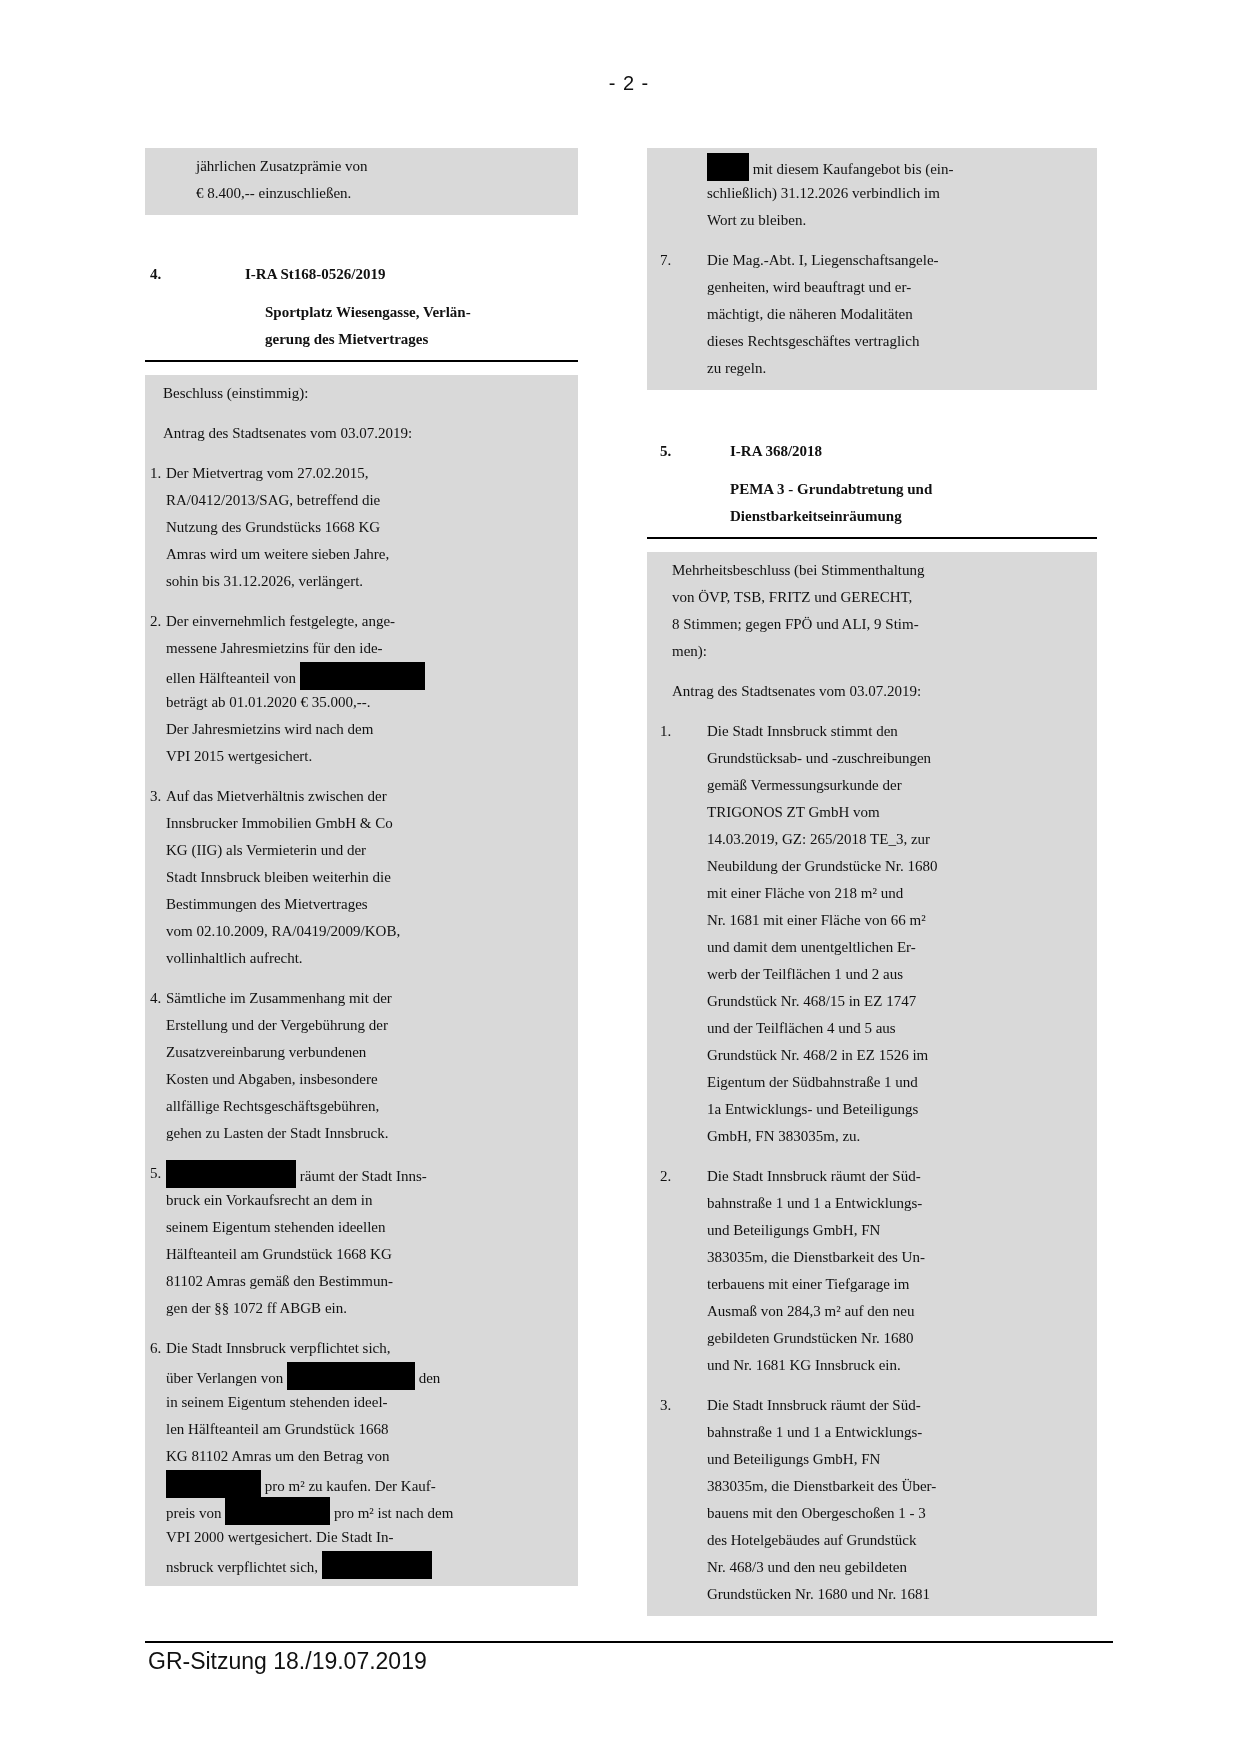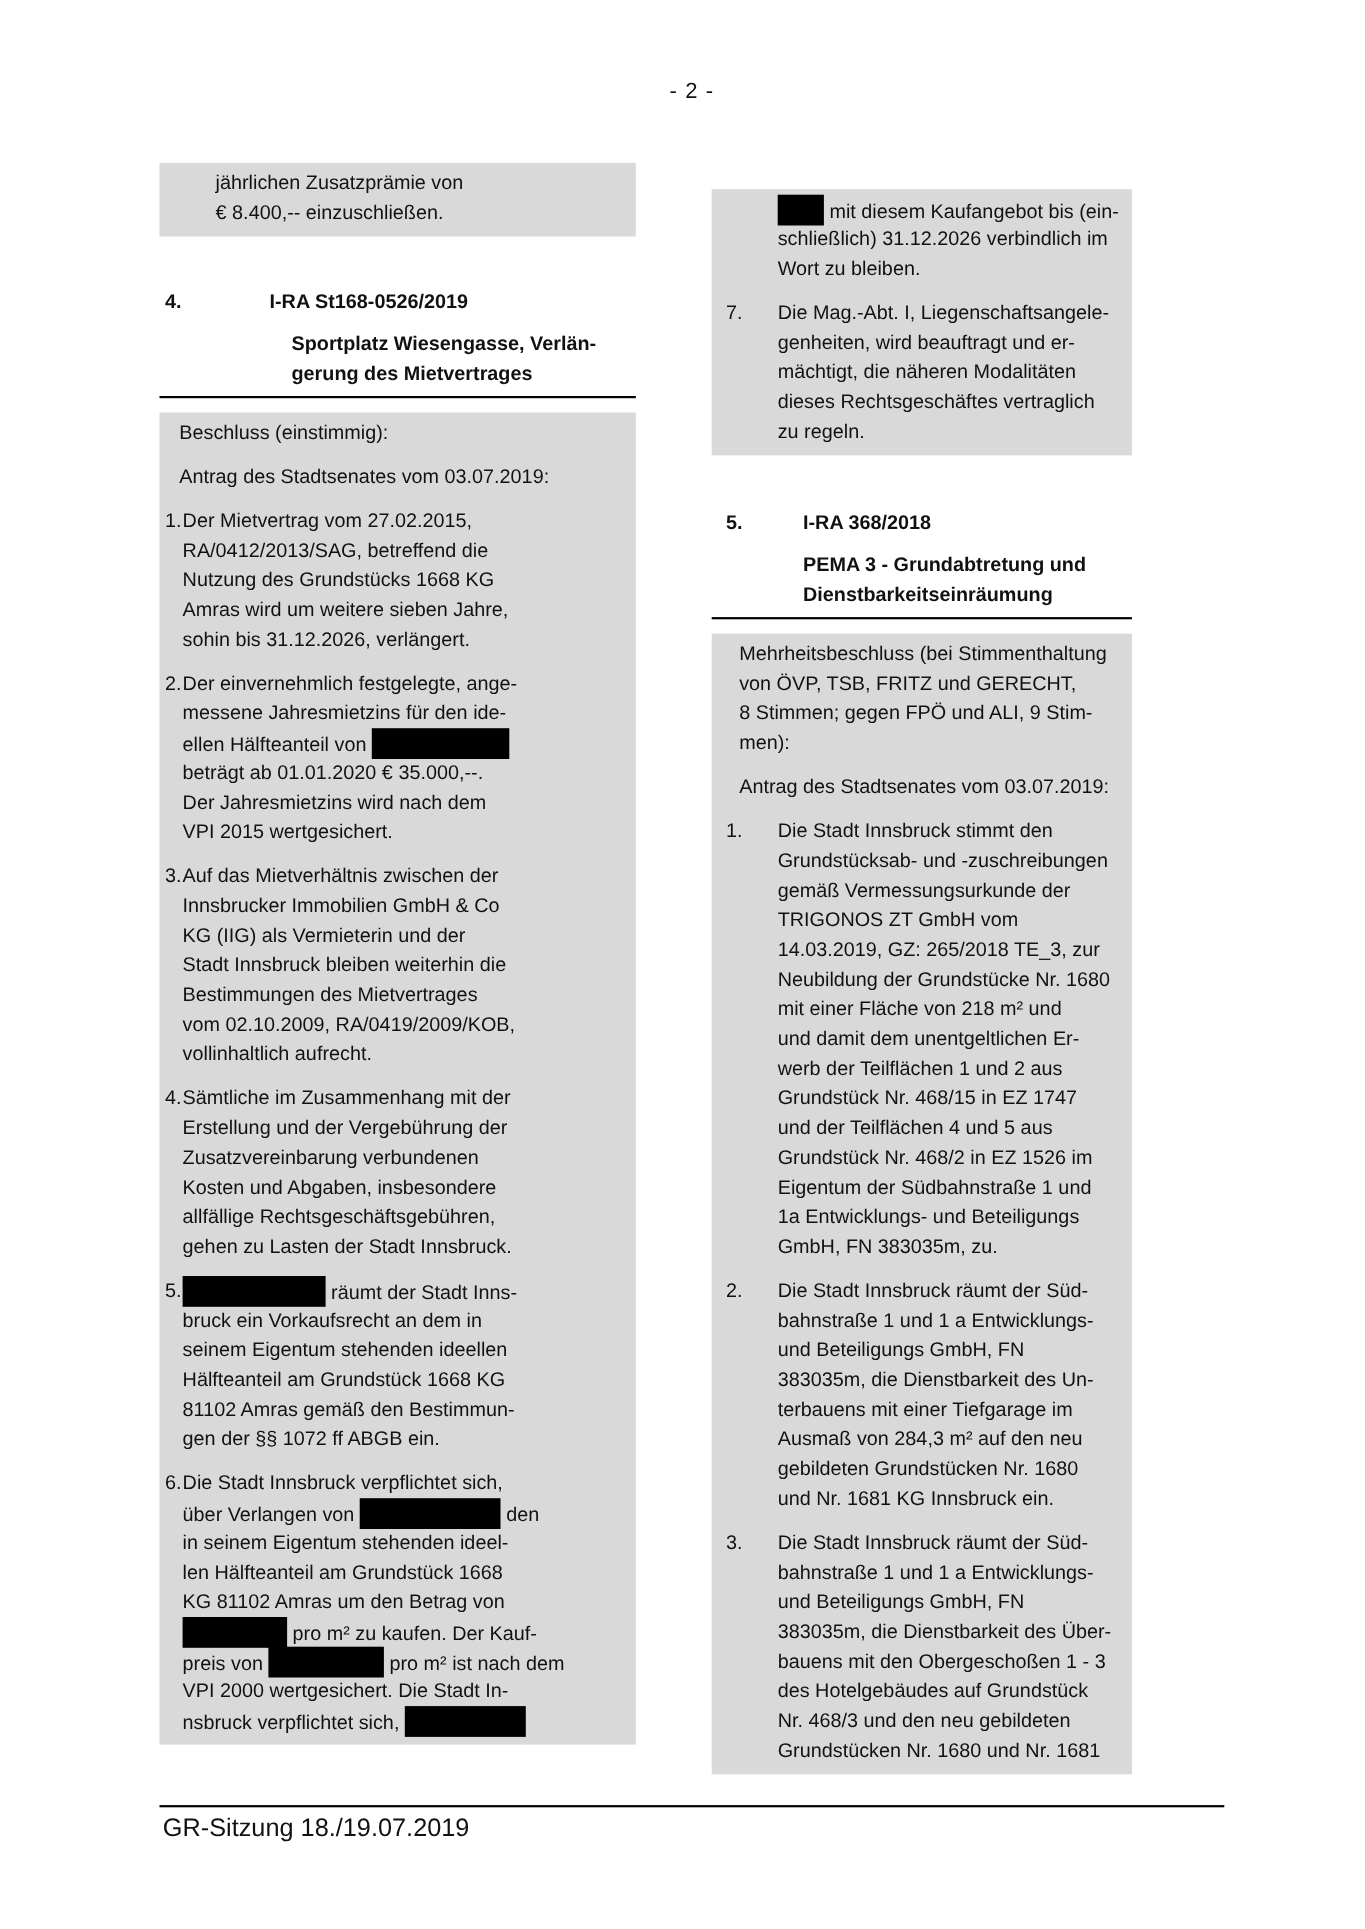--- a/index.html
+++ b/index.html
@@ -1,22 +1,22 @@
 <!DOCTYPE html>
 <html><head>
 <meta charset="utf-8">
 <style>
   html,body{margin:0;padding:0;background:#e8e8e8;}
   .page{position:relative;width:1241px;height:1754px;background:#ffffff;
         font-family:"Liberation Sans","DejaVu Sans",sans-serif;color:#111;overflow:hidden;}
   .pagenum{position:absolute;top:72px;left:145px;width:968px;text-align:center;
            font-size:20px;letter-spacing:1px;}
-  .col{position:absolute;top:148px;font-size:18px;line-height:27px;}
+  .col{position:absolute;top:148px;font-size:15px;line-height:27px;font-family:Liberation Serif, serif;}
   .col-left{left:145px;width:433px;}
-  .col-right{left:647px;width:382px;margin-top:24px;}
+  .col-right{left:647px;width:450px;}
   .slab{background:#d9d9d9;padding:5px 0 8px;}
   .slab > * + *{margin-top:13px;}
   .line{white-space:nowrap;height:27px;}
   .para{padding-left:18px;}
   .para.hanging{padding-left:51px;}
   .col-right .para{padding-left:25px;}
   .col-right .para.hanging{padding-left:60px;}
   .item{position:relative;}
   .item .num{position:absolute;left:5px;top:0;}
   .item .body{margin-left:21px;}
@@ -171,20 +171,21 @@
         <div class="item">
           <span class="num">1.</span>
           <div class="body">
             <div class="line"><span class="seg">Die Stadt Innsbruck stimmt den</span></div>
             <div class="line"><span class="seg">Grundstücksab- und -zuschreibungen</span></div>
             <div class="line"><span class="seg">gemäß Vermessungsurkunde der</span></div>
             <div class="line"><span class="seg">TRIGONOS ZT GmbH vom</span></div>
             <div class="line"><span class="seg">14.03.2019, GZ: 265/2018 TE_3, zur</span></div>
             <div class="line"><span class="seg">Neubildung der Grundstücke Nr. 1680</span></div>
             <div class="line"><span class="seg">mit einer Fläche von 218 m² und</span></div>
+            <div class="line"><span class="seg">Nr. 1681 mit einer Fläche von 66 m²</span></div>
             <div class="line"><span class="seg">und damit dem unentgeltlichen Er-</span></div>
             <div class="line"><span class="seg">werb der Teilflächen 1 und 2 aus</span></div>
             <div class="line"><span class="seg">Grundstück Nr. 468/15 in EZ 1747</span></div>
             <div class="line"><span class="seg">und der Teilflächen 4 und 5 aus</span></div>
             <div class="line"><span class="seg">Grundstück Nr. 468/2 in EZ 1526 im</span></div>
             <div class="line"><span class="seg">Eigentum der Südbahnstraße 1 und</span></div>
             <div class="line"><span class="seg">1a Entwicklungs- und Beteiligungs</span></div>
             <div class="line"><span class="seg">GmbH, FN 383035m, zu.</span></div>
           </div>
         </div>

